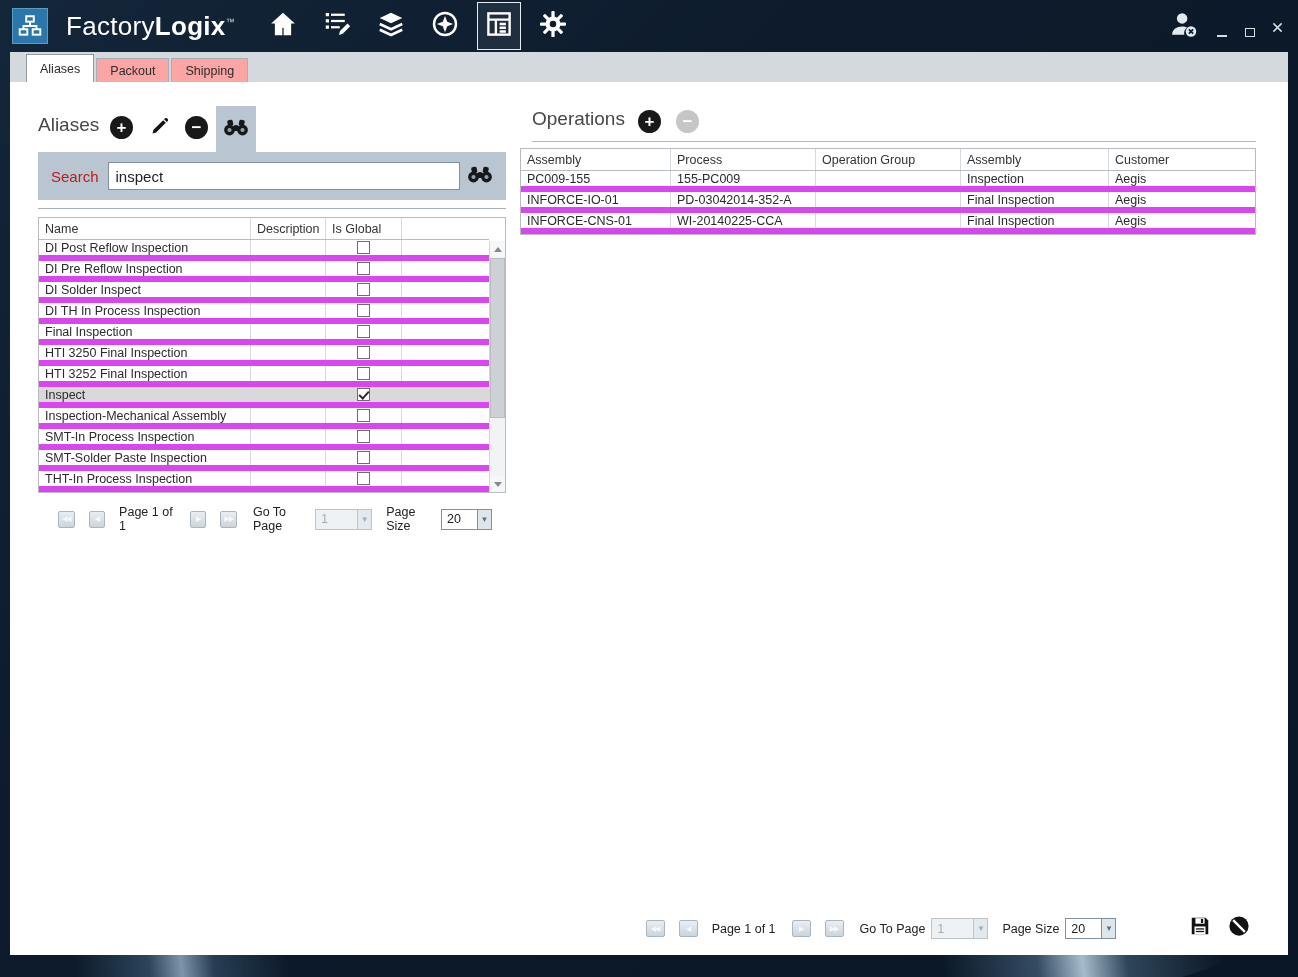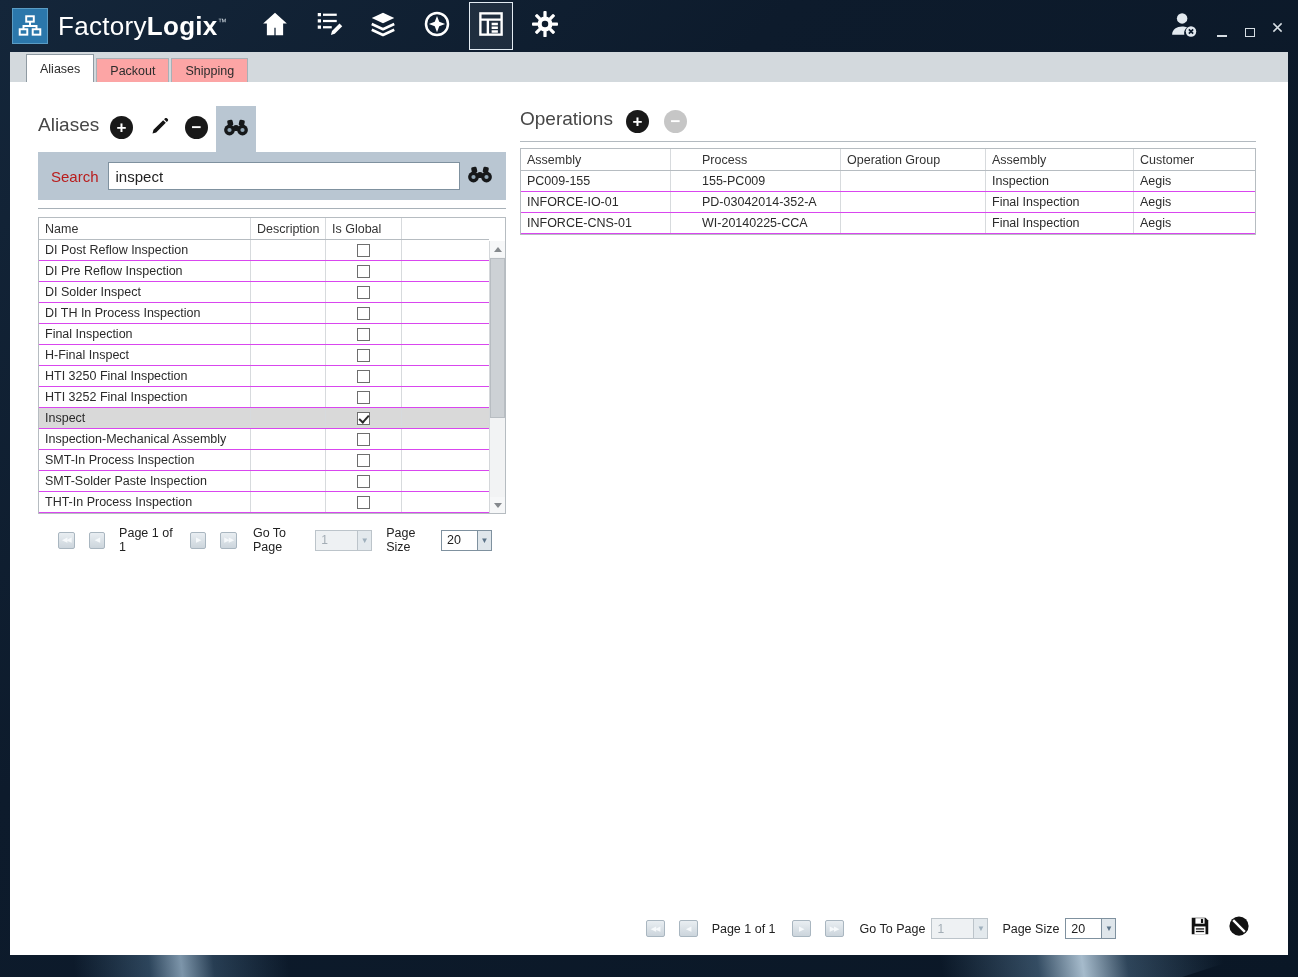--- a/index.html
+++ b/index.html
@@ -9,21 +9,21 @@
   
   .streak { position:absolute; pointer-events:none; z-index:1; }
   .streak.bl { left:-80px; bottom:-40px; width:520px; height:130px; transform:rotate(-16deg);
     background:linear-gradient(100deg,transparent 30%,rgba(120,168,205,.30) 44%,rgba(185,215,238,.65) 50%,rgba(120,168,205,.25) 56%,transparent 70%); }
   .streak.br { right:-90px; bottom:-30px; width:620px; height:150px; transform:rotate(-18deg);
     background:linear-gradient(100deg,transparent 28%,rgba(130,175,210,.35) 43%,rgba(205,228,245,.8) 50%,rgba(130,175,210,.3) 57%,transparent 72%); }
 
   
   .titlebar { position:absolute; left:0; top:0; width:100%; height:52px; display:flex; align-items:center; z-index:3; }
   .logo-box { width:36px; height:36px; margin-left:12px; background:#2b77ab; border:1px solid #5a9cc4; display:flex; align-items:center; justify-content:center; }
-  .brand { margin-left:10px; color:#fff; font-size:26px; letter-spacing:.3px; white-space:nowrap; }
+  .brand { margin-left:18px; color:#fff; font-size:26px; letter-spacing:.3px; white-space:nowrap; }
   .brand .b1 { font-weight:400; }
   .brand .b2 { font-weight:700; }
   .brand sup { font-size:9px; color:#cfd8e0; }
   .nav { display:flex; align-items:center; gap:10px; margin-left:26px; height:52px; }
   .nav-item { width:44px; height:44px; display:flex; align-items:center; justify-content:center; cursor:pointer; }
   .nav-item.active { height:48px; border:1px solid #e3ebf2; background:rgba(255,255,255,.07); }
   .nav-item svg { width:30px; height:30px; }
   .tb-right { margin-left:auto; display:flex; align-items:center; margin-right:14px; gap:16px; }
   .user-ic svg { width:30px; height:30px; }
   .win-controls { display:flex; align-items:center; gap:15px; margin-top:10px; }
@@ -53,21 +53,21 @@
   .binoc-tab svg, .search-binoc svg { width:26px; height:17px; }
 
   .search-bar { height:48px; background:#b9c6d2; display:flex; align-items:center; padding:0 13px; }
   .search-label { font-size:15px; color:#b91c1c; }
   .search-input { margin-left:9px; width:352px; height:28px; border:1px solid #7f919f; background:#fff; font-size:15px; color:#222; padding:0 7px; font-family:"Liberation Sans",sans-serif; }
   .search-binoc { margin-left:auto; display:flex; align-items:center; cursor:pointer; }
   .al-divider { margin-top:8px; border-top:1px solid #a8b1b8; }
 
   .al-table { margin-top:8px; position:relative; border:1px solid #b6bcc1; width:468px; background:#fff; }
   .thead { display:flex; height:22px; border-bottom:1px solid #b6bcc1; }
-  .trow { display:flex; height:21px; border-bottom:1px solid #d946ef; align-items:flex-start; background:#fff; cursor:default; }
+  .trow { display:flex; height:21px; border-bottom:6px solid #d946ef; align-items:flex-start; background:#fff; cursor:default; }
   .trow.selected { background:#d9d9d9; }
   .c { font-size:12.5px; color:#2b2b2b; padding:0 6px; border-right:1px solid #d7dadd; height:100%; display:flex; align-items:center; overflow:hidden; white-space:nowrap; }
   .thead .c { color:#333; }
   .col-name { width:212px; } .col-desc { width:75px; } .col-glob { width:76px; justify-content:flex-start; }
   .col-glob.cell { justify-content:center; }
   .col-fill { flex:1; border-right:none; }
   .al-rows { margin-right:16px; }
   .thead { margin-right:16px; }
   .cb { appearance:none; -webkit-appearance:none; width:13px; height:13px; border:1px solid #6e6e6e; background:#fff; position:relative; cursor:pointer; }
   .cb:checked::after { content:""; position:absolute; left:3px; top:0; width:4px; height:8px; border:solid #2b2b2b; border-width:0 2px 2px 0; transform:rotate(42deg); }
@@ -87,26 +87,26 @@
   .pg-text { margin-right:16px; }
   .pg-label { margin-right:6px; }
   .goto-wrap, .size-wrap { display:flex; align-items:center; margin-right:14px; }
   .goto-input { width:42px; height:21px; border:1px solid #bcc4ca; border-right:none; background:#eef1f3; color:#a3adb5; font-size:12px; padding:0 5px; font-family:"Liberation Sans",sans-serif; }
   .combo-arrow { width:15px; height:21px; border:1px solid #bcc4ca; background:#e3e9ed; color:#9fb0bd; font-size:8px; display:flex; align-items:center; justify-content:center; cursor:pointer; }
   .size-input { width:36px; height:21px; border:1px solid #7f919f; border-right:none; background:#fff; color:#222; font-size:12.5px; padding:0 5px; display:flex; align-items:center; }
   .size-arrow { border-color:#7f919f; background:#dfe6eb; color:#5b7388; }
 
   
   .ops-panel { position:absolute; left:510px; top:22px; width:736px; bottom:0; }
-  .ops-header { position:relative; height:38px; border-bottom:1px solid #b3bac0; }
+  .ops-header { position:relative; height:38px; border-bottom:1px solid #b3bac0;margin-left:12px; }
   .ops-title { position:absolute; left:0; top:4px; font-size:19px; color:#474747; }
   .ops-add { position:absolute; left:106px; top:6px; }
   .ops-remove { position:absolute; left:144px; top:6px; }
   .ops-table { margin-top:6px; border:1px solid #b6bcc1; background:#fff; }
-  .oc-assembly { width:150px; } .oc-process { width:145px;margin-left:25px; } .oc-group { width:145px; } .oc-operation { width:148px; } .oc-customer { flex:1; border-right:none; }
+  .oc-assembly { width:150px; } .oc-process { width:145px; } .oc-group { width:145px; } .oc-operation { width:148px; } .oc-customer { flex:1; border-right:none; }
   .ops-pager-row { position:absolute; left:0; right:0; bottom:16px; display:flex; align-items:center; }
   .ops-pager { margin:0 auto; }
   .ops-actions { position:absolute; right:6px; bottom:0; display:flex; gap:16px; align-items:center; }
   .icon-btn { width:23px; height:23px; display:flex; align-items:center; justify-content:center; cursor:pointer; }
   .icon-btn svg { width:22px; height:22px; }
 </style>
 </head>
 <body>
 
 <div class="frame">
@@ -298,28 +298,20 @@
             </div>
             <div class="trow">
               <div class="c col-name">Final Inspection</div>
               <div class="c col-desc"></div>
               <div class="c col-glob cell">
                   <input type="checkbox" class="cb" style="">
                 </div>
               <div class="c col-fill"></div>
             </div>
             <div class="trow">
-              <div class="c col-name">H-Final Inspect</div>
-              <div class="c col-desc"></div>
-              <div class="c col-glob cell">
-                  <input type="checkbox" class="cb" style="">
-                </div>
-              <div class="c col-fill"></div>
-            </div>
-            <div class="trow">
               <div class="c col-name">HTI 3250 Final Inspection</div>
               <div class="c col-desc"></div>
               <div class="c col-glob cell">
                   <input type="checkbox" class="cb" style="">
                 </div>
               <div class="c col-fill"></div>
             </div>
             <div class="trow">
               <div class="c col-name">HTI 3252 Final Inspection</div>
               <div class="c col-desc"></div>

